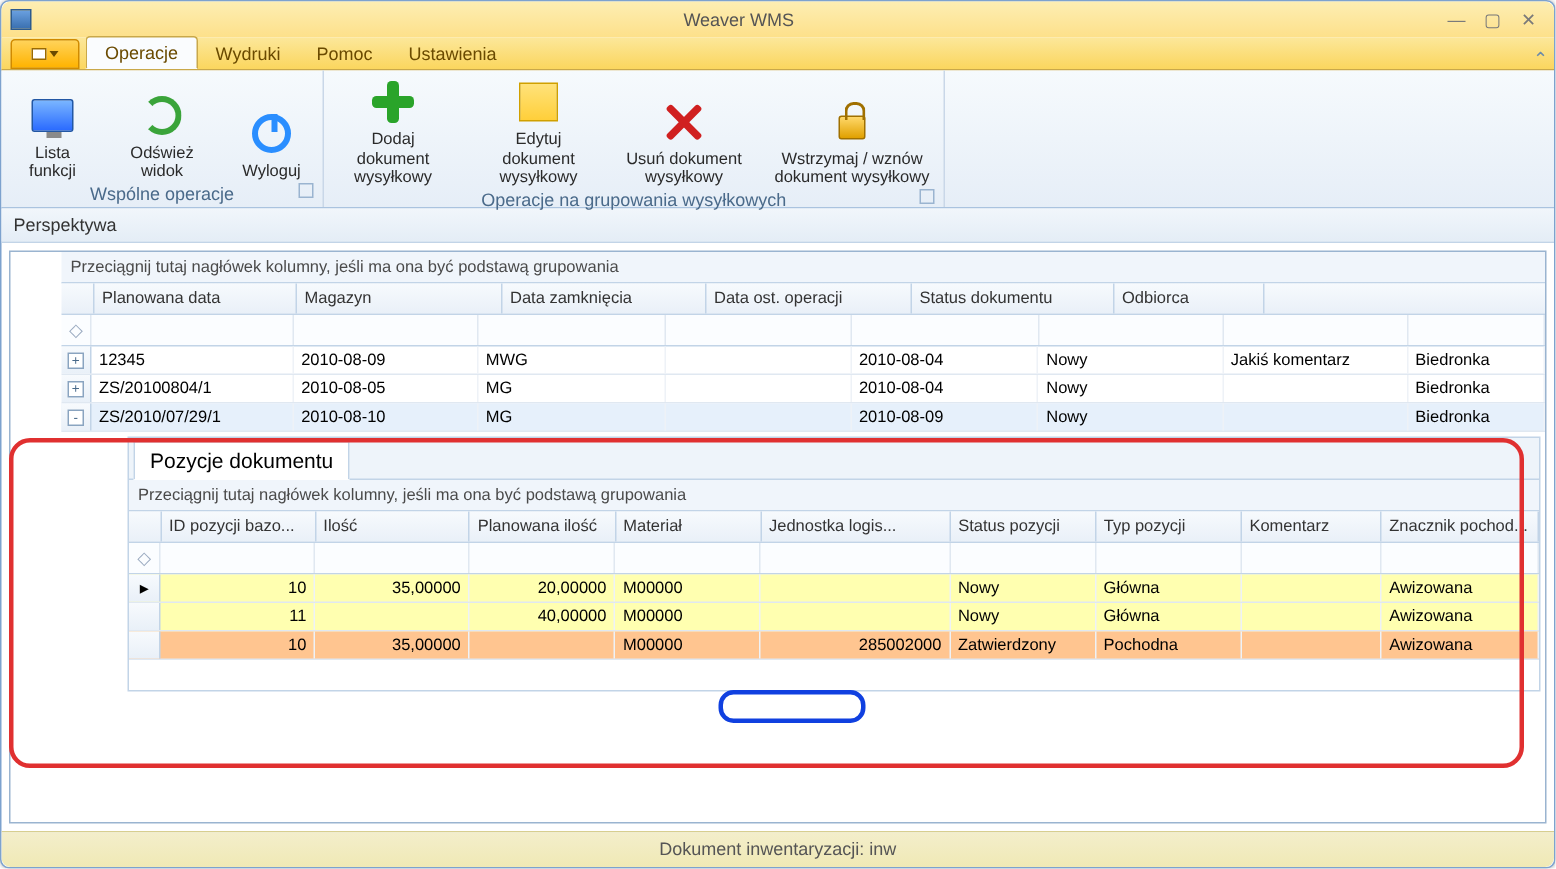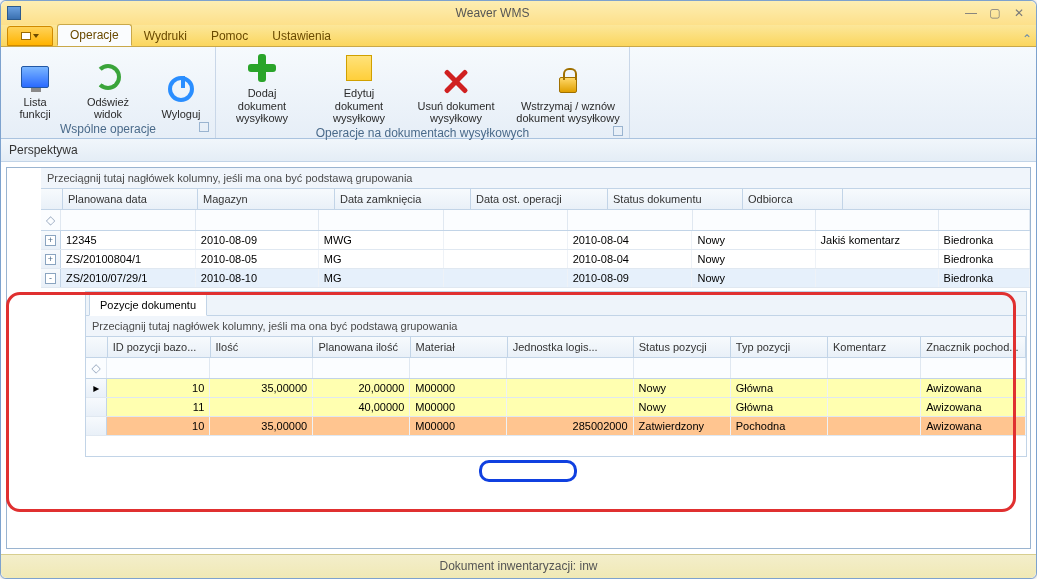--- a/index.html
+++ b/index.html
@@ -52,21 +52,21 @@
 .fcell:first-child { display:flex; align-items:center; justify-content:center; color:#9aaac0; }
 .drow { display:flex; border-bottom:1px solid #e0e8f1; }
 .rowind { width:22px; border-right:1px solid #c2d4e7; display:flex; align-items:center; justify-content:center; background:linear-gradient(#f7fafd,#e9f0f8); }
 .expand { width:11px; height:11px; border:1px solid #8aa4c0; display:flex; align-items:center; justify-content:center; font-size:9px; line-height:1; color:#4a6a8a; background:#fff; cursor:default; }
 .dcell { border-right:1px solid #eef2f7; padding:3px 5px; font-size:11px; white-space:nowrap; overflow:hidden; }
 .annot-wrap { position:relative; flex:1; }
 .red-rect { position:absolute; border:3px solid #e03030; border-radius:14px; pointer-events:none; }
 .blue-rect { position:absolute; border:3px solid #1040e0; border-radius:10px; pointer-events:none; }
 .detail-panel { display:flex; flex-direction:column; border:1px solid #c2d4e7; margin:3px 3px 3px 44px; }
 .detail-tab { display:flex; border-bottom:1px solid #c2d4e7; background:#eef4fa; }
-.detail-tab span { padding:4px 10px; background:#fff; border:1px solid #c2d4e7; border-bottom:1px solid #fff; margin:2px 0 -1px 3px; font-size:11px; }
+.detail-tab span { padding:4px 10px; background:#fff; border:1px solid #c2d4e7; border-bottom:1px solid #fff; margin:2px 0 -1px 3px; font-size:14px; }
 .statusbar { height:24px; background:linear-gradient(#f3eecb,#f0e9b5); border-top:1px solid #d7ce8f; padding:4px 8px; color:#555; border-radius:0 0 6px 6px;text-align:center; }
 
 .mc0{width:22px}.mc1{width:148px}.mc2{width:135px}.mc3{width:137px}.mc4{width:136px}.mc5{width:137px}.mc6{width:135px}.mc7{width:135px}.mc8{width:100px}
 
 .dc0{width:22px}.dc1{width:106px}.dc2{width:106px}.dc3{width:100px}.dc4{width:100px}.dc5{width:130px}.dc6{width:100px}.dc7{width:100px}.dc8{width:96px}.dc9{width:108px}
 .det-row-a{background:#ffffb0}.det-row-c{background:#ffc590}
 .right{text-align:right}
 </style>
 </head>
 <body>
@@ -142,21 +142,21 @@
 wysyłkowy</div>
           </div>
         <div class="rbutton" style="width:110px">
             <div class="icon">
               <div class="ic-lock"></div>
             </div>
             <div class="lbl">Wstrzymaj / wznów
 dokument wysyłkowy</div>
           </div>
       </div>
-      <div class="group-title"><span>Operacje na dokumentach wysyłkowych</span><span class="launcher"></span></div>
+      <div class="group-title"><span>Operacje na grupowania wysyłkowych</span><span class="launcher"></span></div>
     </div>
   </div>
 
   <div class="panel-label">Perspektywa</div>
 
   <div class="content annot-wrap">
     <div class="grid-outer">
       <div class="groupbar">Przeciągnij tutaj nagłówek kolumny, jeśli ma ona być podstawą grupowania</div>
       <div class="hrow">
         <div class="hcell mc0"></div>

